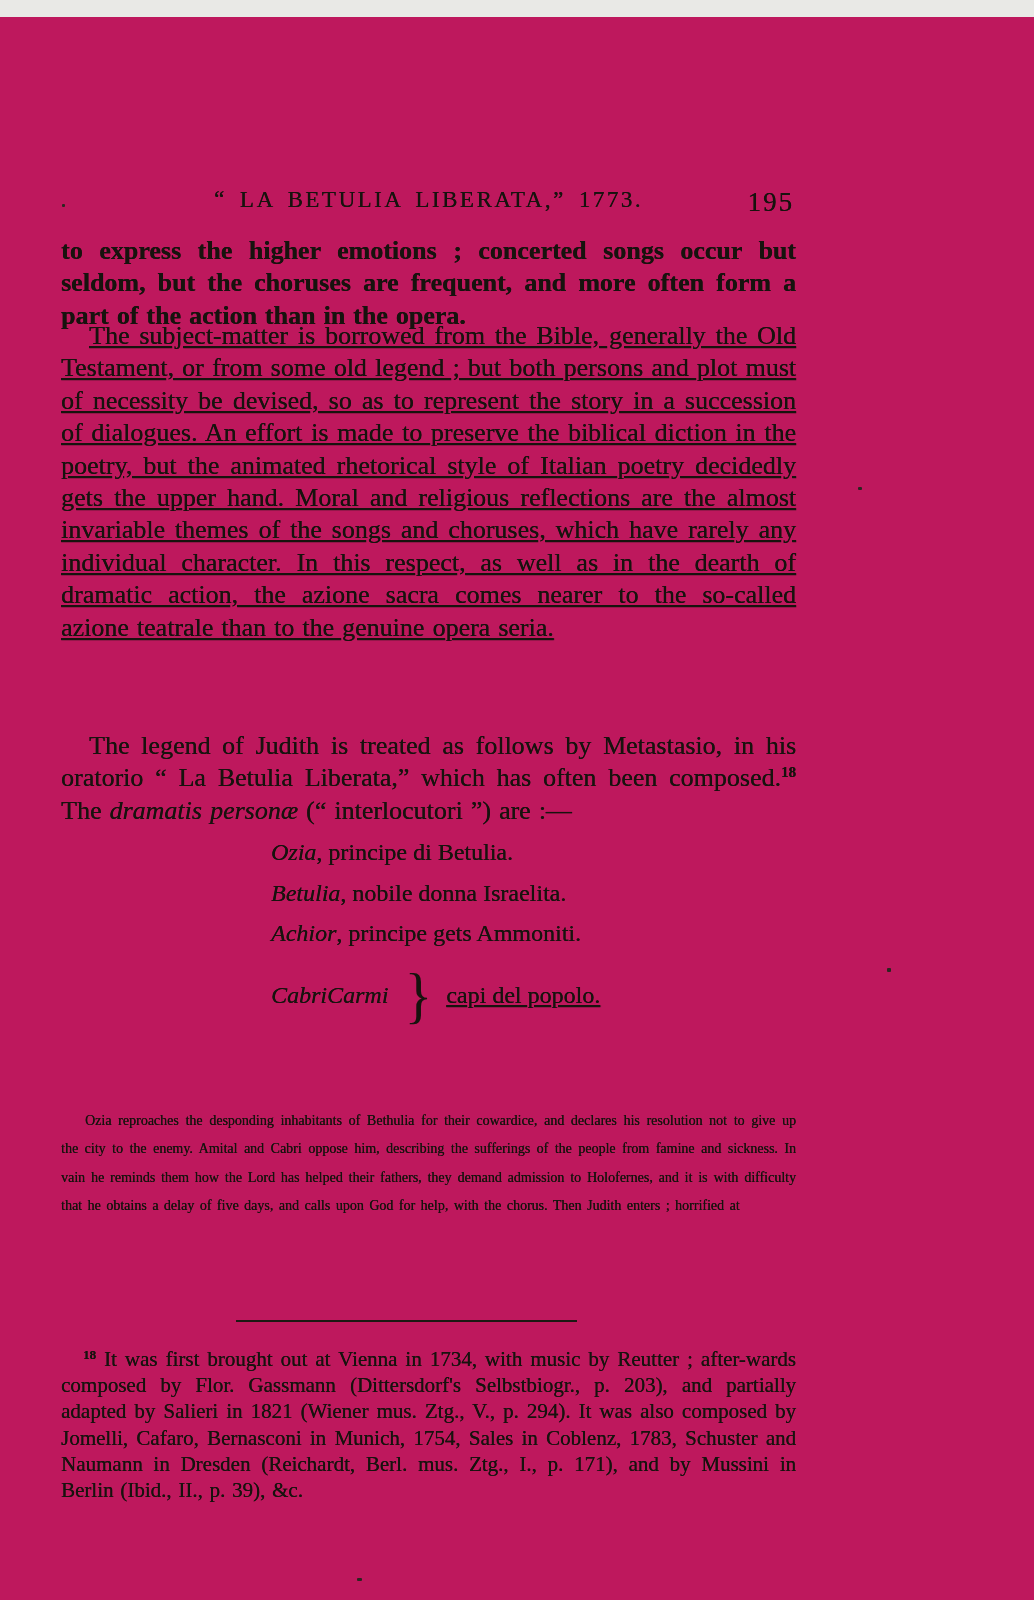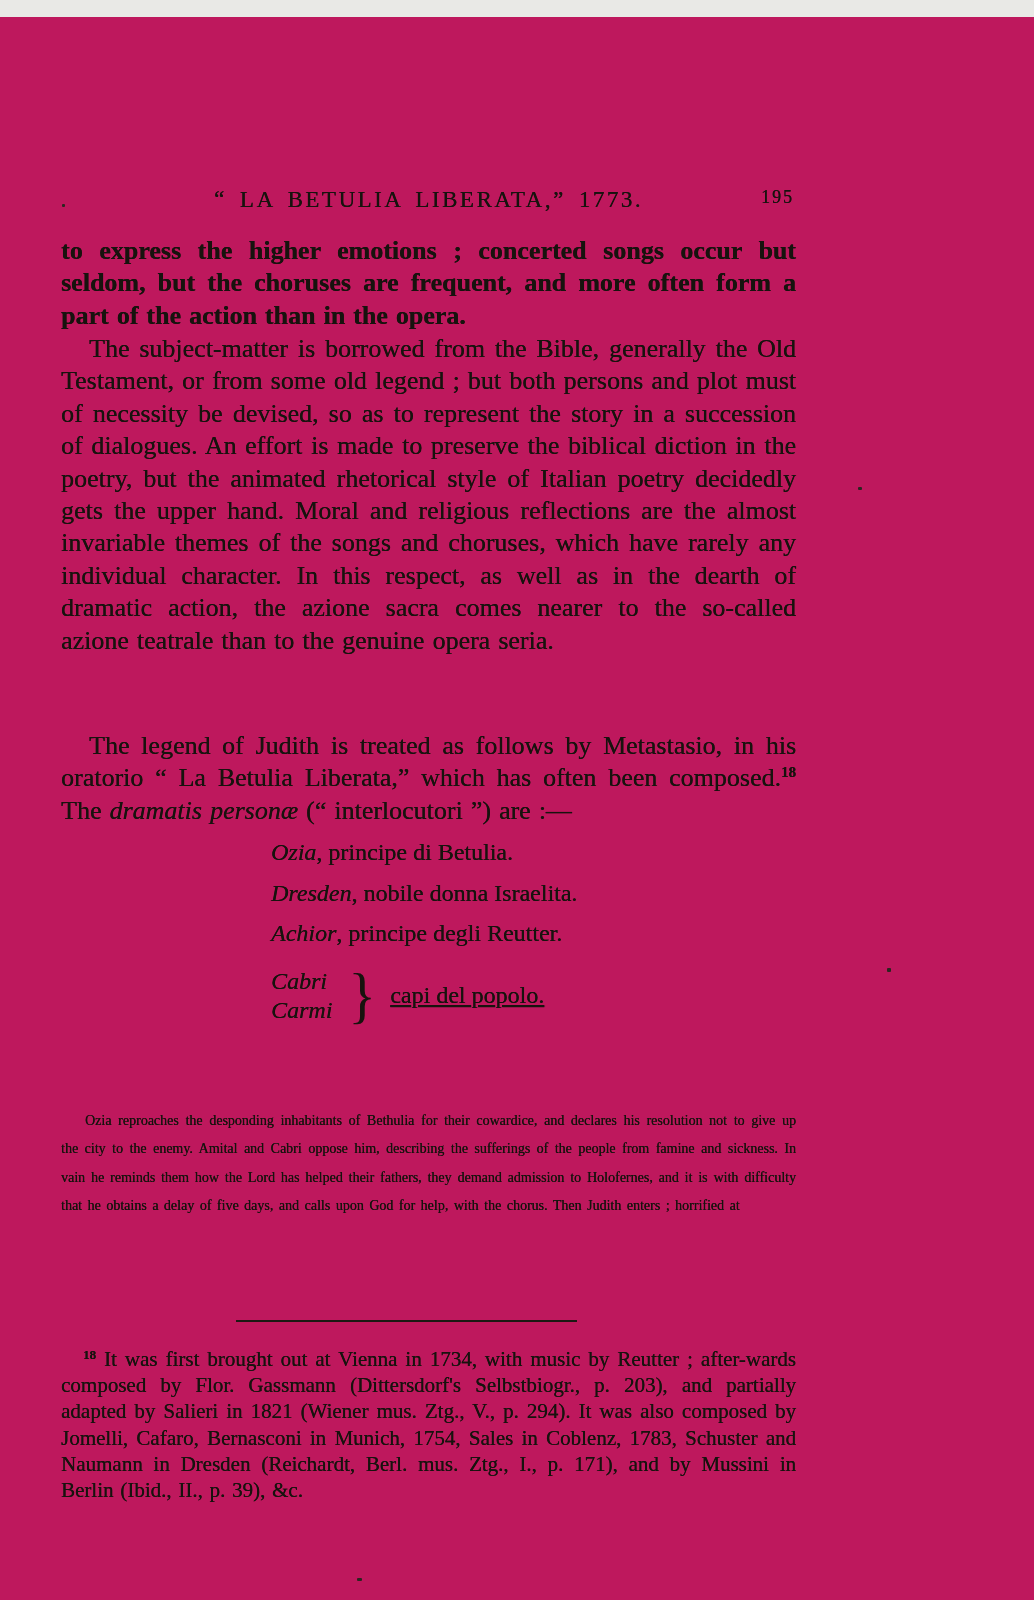--- a/index.html
+++ b/index.html
@@ -34,34 +34,34 @@
     text-align: center;
     font-size: 23px;
     letter-spacing: 2.5px;
     word-spacing: 5px;
     white-space: nowrap;
   }
   .page-number {
     position: absolute;
     right: 2px;
     top: 0;
-    font-size: 18px;
+    font-size: 27px;
     letter-spacing: 2px;
   }
   
   .body-text {
     margin: 0;
     font-size: 26px;
     line-height: 32.4px;
     text-align: justify;
     word-spacing: 1.5px;
   }
   .indent { text-indent: 28px; }
   .p1 { top: 218px; font-weight: bold; }
-  .p2 { top: 316px; }
+  .p2 { top: 303px; text-decoration: underline; }
   .p3 { top: 713px; }
   sup.fn-ref {
     font-size: 15px;
     line-height: 0;
     vertical-align: 9px;
     font-weight: bold;
     letter-spacing: 0;
   }
   
   .cast {
@@ -78,22 +78,22 @@
     font-family: "Liberation Serif", "DejaVu Serif", serif;
   }
   .cast-group {
     display: flex;
     align-items: center;
     margin-top: 4px;
     height: 62px;
   }
   .group-names {
     display: flex;
-    flex-direction: column;
     line-height: 29px;
+    text-align: center;
   }
   .brace {
     font-size: 58px;
     font-weight: 400;
     margin: 0 14px 0 16px;
     transform: scaleY(1.05);
     line-height: 0;
     text-shadow: none;
   }
   .group-desc { white-space: nowrap; text-decoration: underline; }
@@ -159,22 +159,22 @@
   </header>
 
   <p class="content-abs body-text p1">to express the higher emotions ; concerted songs occur but seldom, but the choruses are frequent, and more often form a part of the action than in the opera.</p>
 
   <p class="content-abs body-text p2 indent">The subject-matter is borrowed from the Bible, generally the Old Testament, or from some old legend ; but both persons and plot must of necessity be devised, so as to represent the story in a succession of dialogues.  An effort is made to preserve the biblical diction in the poetry, but the animated rhetorical style of Italian poetry decidedly gets the upper hand.  Moral and religious reflections are the almost invariable themes of the songs and choruses, which have rarely any individual character.  In this respect, as well as in the dearth of dramatic action, the azione sacra comes nearer to the so-called azione teatrale than to the genuine opera seria.</p>
 
   <p class="content-abs body-text p3 indent"><span>The legend of Judith is treated as follows by Metastasio, in his oratorio “ La Betulia Liberata,” which has often been composed.</span><sup class="fn-ref">18</sup><span>  The </span><em>dramatis personæ</em><span> (“ interlocutori ”) are :—</span></p>
 
   <section class="content-abs cast">
     <div class="cast-row"><em class="cast-name">Ozia</em><span class="cast-desc">, principe di Betulia.</span></div>
-    <div class="cast-row"><em class="cast-name">Dresden</em><span class="cast-desc">, nobile donna Israelita.</span></div>
-    <div class="cast-row"><em class="cast-name">Achior</em><span class="cast-desc">, principe degli Reutter.</span></div>
+    <div class="cast-row"><em class="cast-name">Betulia</em><span class="cast-desc">, nobile donna Israelita.</span></div>
+    <div class="cast-row"><em class="cast-name">Achior</em><span class="cast-desc">, principe gets Ammoniti.</span></div>
     <div class="cast-group">
       <span class="group-names">
         <em>Cabri</em>
         <em>Carmi</em>
       </span>
       <span class="brace">}</span>
       <span class="group-desc">capi del popolo.</span>
     </div>
   </section>
 

